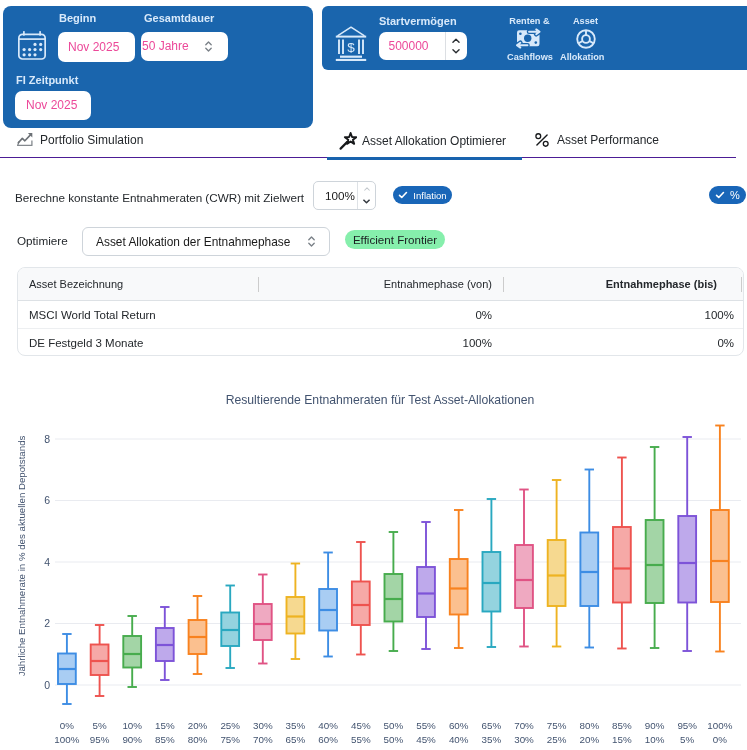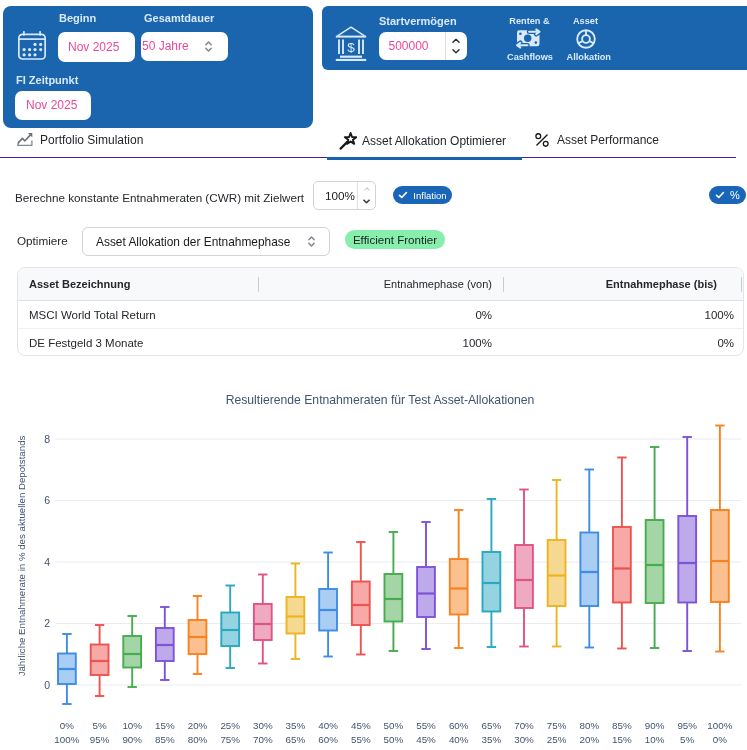--- a/index.html
+++ b/index.html
@@ -91,21 +91,21 @@
   <div class="plabel" style="left:238px;top:10.5px;width:51px;text-align:center;font-size:9.2px;line-height:8px">Asset</div>
   <div class="abs" style="left:253px;top:22px;width:22px;height:22px">
       <svg width="22" height="22" viewBox="0 0 26 26" style="position:absolute;left:0;top:0" fill="none" stroke="#d8e9fa" stroke-width="2.2">
 <circle cx="13" cy="13" r="10.4"></circle>
 <circle cx="13" cy="13" r="4.6"></circle>
 <line x1="13" y1="8.4" x2="13" y2="2.6"></line>
 <line x1="9" y1="15.3" x2="4" y2="18.2"></line>
 <line x1="17" y1="15.3" x2="22" y2="18.2"></line>
 </svg>
     </div>
-  <div class="plabel" style="left:238px;top:46.5px;width:51px;text-align:right;font-size:9.2px;line-height:9px">Allokation</div>
+  <div class="plabel" style="left:238px;top:46.5px;width:51px;text-align:left;font-size:9.2px;line-height:9px">Allokation</div>
 </div>
 
 <div class="abs" style="left:0;top:128px;width:736px;height:30px;border-bottom:1px solid #4c1d95">
   <div class="tab" style="left:16px;top:4px"><svg width="18" height="15" viewBox="0 0 18 15" fill="none" style="margin-right:6px;flex:none">
 <path d="M3.2 9.2 L1.6 13.4 L15.9 13.4 L15.9 8.6" stroke="#84898e" stroke-width="1.3" stroke-linejoin="round"></path>
 <path d="M1.9 11.2 L6.3 6.4 L8.9 8.8 L14.9 2.4" stroke="#6c7176" stroke-width="1.6" stroke-linejoin="round"></path>
 <path d="M11.9 1.1 L16.3 1.1 L16.3 5.5 Z" fill="#6c7176"></path>
 </svg>Portfolio Simulation</div>
   <div class="tab" style="left:339px;top:4px"><svg width="18" height="18" viewBox="0 0 18 18" fill="none" stroke="#17191b" stroke-width="1.9" stroke-linejoin="round" stroke-linecap="round" style="margin-right:5px;flex:none">
 <path d="M11.6,1.0 L13.04,5.02 L17.31,5.15 L13.93,7.76 L15.13,11.85 L11.6,9.45 L8.07,11.85 L9.27,7.76 L5.89,5.15 L10.16,5.02 Z"></path>
@@ -144,21 +144,21 @@
   <span style="flex:1">Asset Allokation der Entnahmephase</span>
     <svg width="9" height="13" viewBox="0 0 10 14" fill="none" stroke="#7a8087" stroke-width="1.5" stroke-linecap="round" stroke-linejoin="round">
       <path d="M2 5 L5 2 L8 5"></path>
       <path d="M2 9 L5 12 L8 9"></path>
     </svg>
 </div>
 <div class="abs" style="left:345px;top:230px;width:100px;height:18.5px;background:#86efac;border-radius:9.5px;display:flex;align-items:center;justify-content:center;font-size:11.6px;color:#1b1e21;white-space:nowrap">Efficient Frontier</div>
 
 <div class="abs" style="left:17px;top:267px;width:727px;height:89px;border:1px solid #e2e6ea;border-radius:8px;background:#fff;overflow:hidden;font-size:11.5px;color:#24282c">
   <div style="height:33px;background:#f8f9fa;border-bottom:1px solid #dde1e5;position:relative;font-size:11px">
-    <span style="position:absolute;left:11px;top:10px;font-weight:bold">Asset Bezeichnung</span>
+    <span style="position:absolute;left:11px;top:10px;font-weight:normal">Asset Bezeichnung</span>
     <span style="position:absolute;right:251px;top:10px;font-weight:normal">Entnahmephase (von)</span>
     <span style="position:absolute;right:26px;top:10px;font-weight:bold">Entnahmephase (bis)</span>
     <span style="position:absolute;left:240px;top:9px;width:1px;height:15px;background:#ccc"></span>
     <span style="position:absolute;left:485px;top:9px;width:1px;height:15px;background:#ccc"></span>
     <span style="position:absolute;left:723px;top:9px;width:1px;height:15px;background:#ccc"></span>
   </div>
   <div style="height:28px;border-bottom:1px solid #edeff1;position:relative">
     <span style="position:absolute;left:11px;top:7.5px">MSCI World Total Return</span>
     <span style="position:absolute;right:251px;top:7.5px">0%</span>
     <span style="position:absolute;right:9px;top:7.5px">100%</span>

